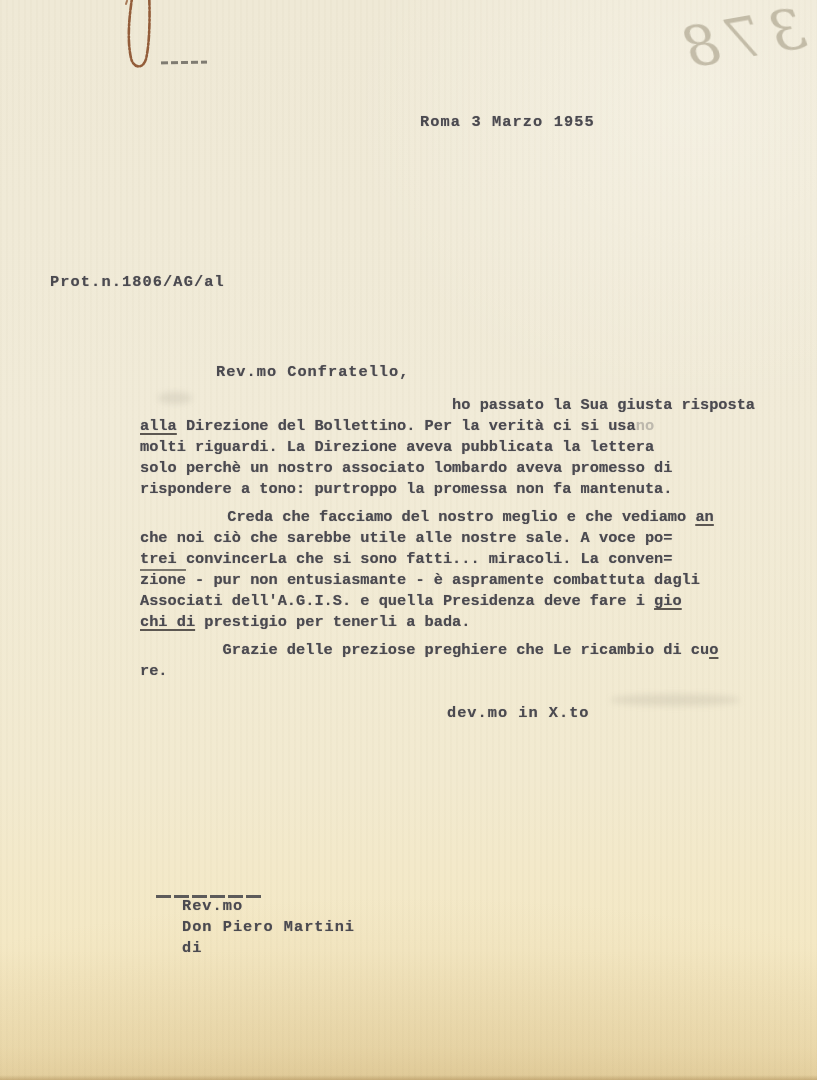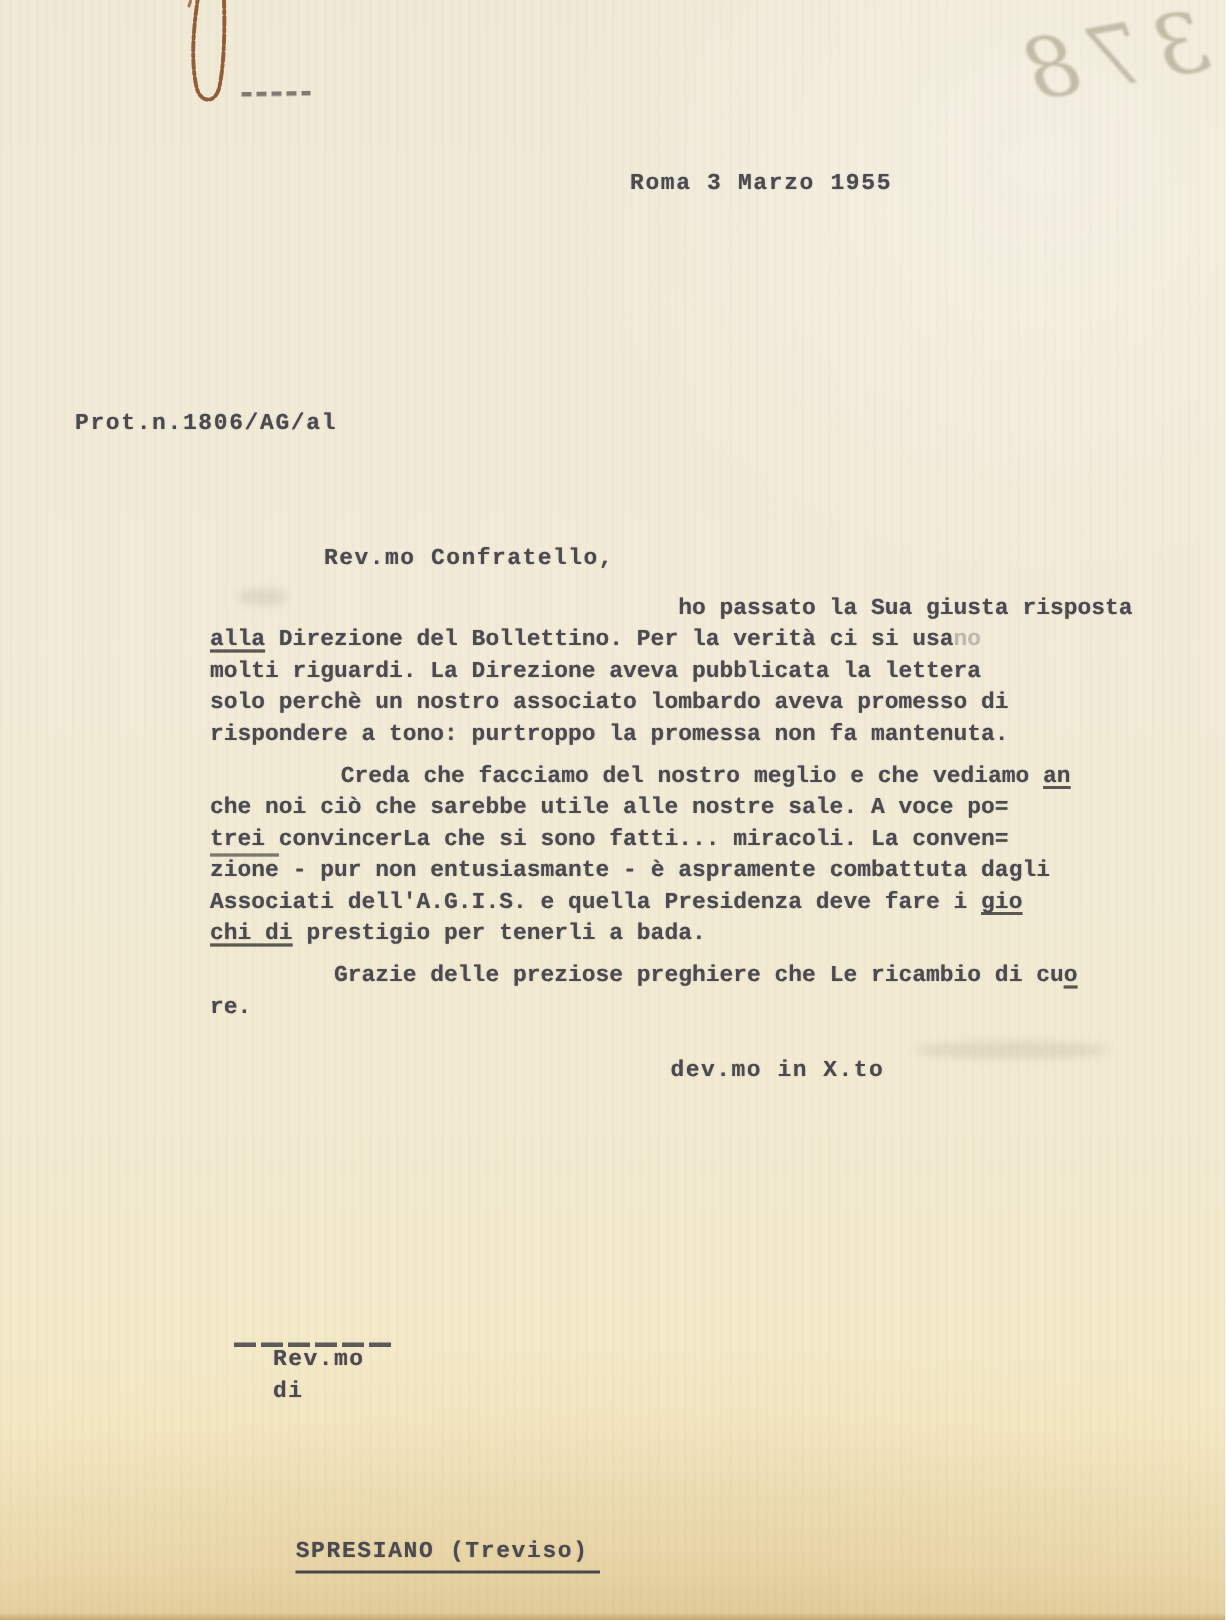--- a/index.html
+++ b/index.html
@@ -137,19 +137,16 @@
 
   <div class="typed salutation">Rev.mo Confratello,</div>
 
   <div class="typed body" id="body"><div class="body-line"><span>                                  ho passato la Sua giusta risposta</span></div><div class="body-line"><span class="seg-u">alla</span><span> Direzione del Bollettino. Per la verità ci si usa</span><span class="seg-fade">no</span></div><div class="body-line"><span>molti riguardi. La Direzione aveva pubblicata la lettera</span></div><div class="body-line"><span>solo perchè un nostro associato lombardo aveva promesso di</span></div><div class="body-line"><span>rispondere a tono: purtroppo la promessa non fa mantenuta.</span></div><div class="body-line gap"><span>     Creda che facciamo del nostro meglio e che vediamo </span><span class="seg-u">an</span></div><div class="body-line"><span>che noi ciò che sarebbe utile alle nostre sale. A voce po=</span></div><div class="body-line"><span>trei convincerLa che si sono fatti... miracoli. La conven=</span></div><div class="body-line"><span class="seg-ol">zione</span><span> - pur non entusiasmante - è aspramente combattuta dagli</span></div><div class="body-line"><span>Associati dell'A.G.I.S. e quella Presidenza deve fare i </span><span class="seg-u">gio</span></div><div class="body-line"><span class="seg-u">chi di</span><span> prestigio per tenerli a bada.</span></div><div class="body-line gap"><span>     Grazie delle preziose preghiere che Le ricambio di cu</span><span class="seg-u">o</span></div><div class="body-line"><span>re.</span></div></div>
 
   <div class="typed closing">dev.mo in X.to</div>
 
 
   <div class="separator"></div>
 
-  <div class="typed recipient" id="recipient"><div>Rev.mo</div><div>di</div></div>
+  <div class="typed recipient" id="recipient"><div>Rev.mo</div><div>Don Piero Martini</div><div>di</div></div>
 
-  <div class="typed city">
-    <span>SPRESIANO (Treviso)</span>
-  </div>
 
 </div>
 
 </body></html>

